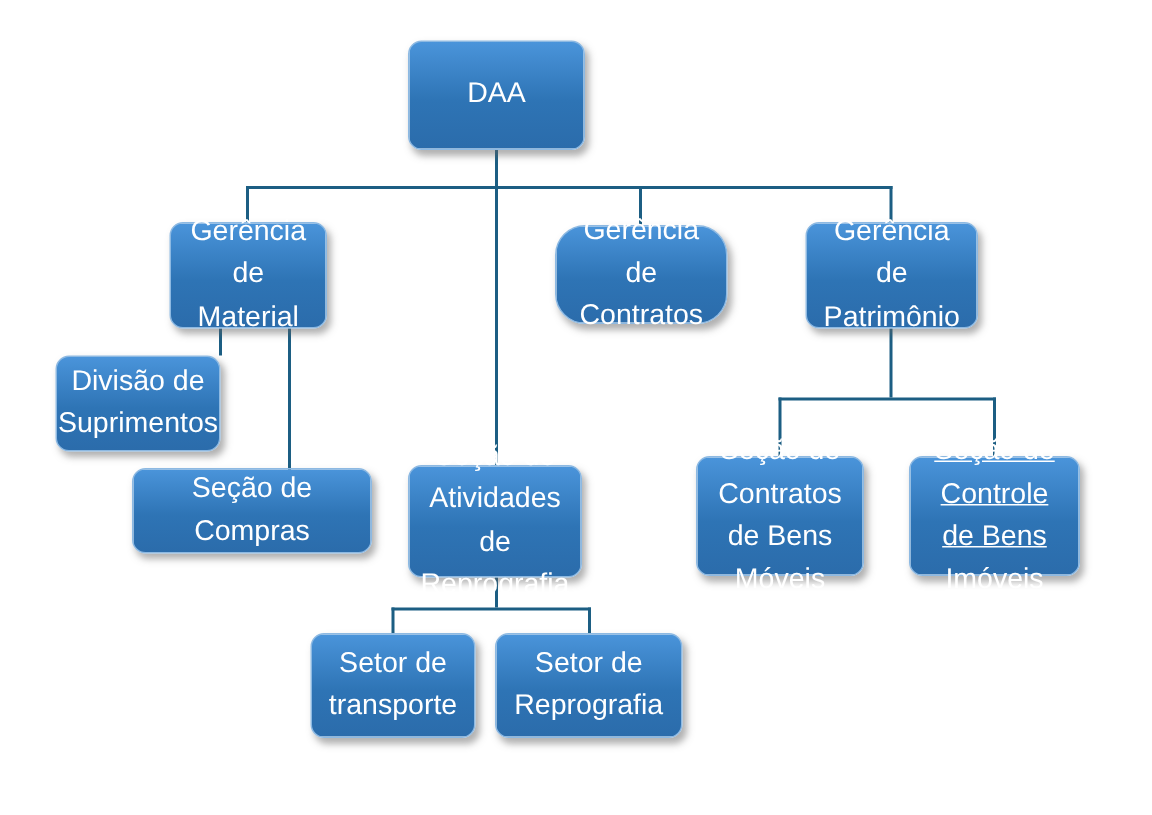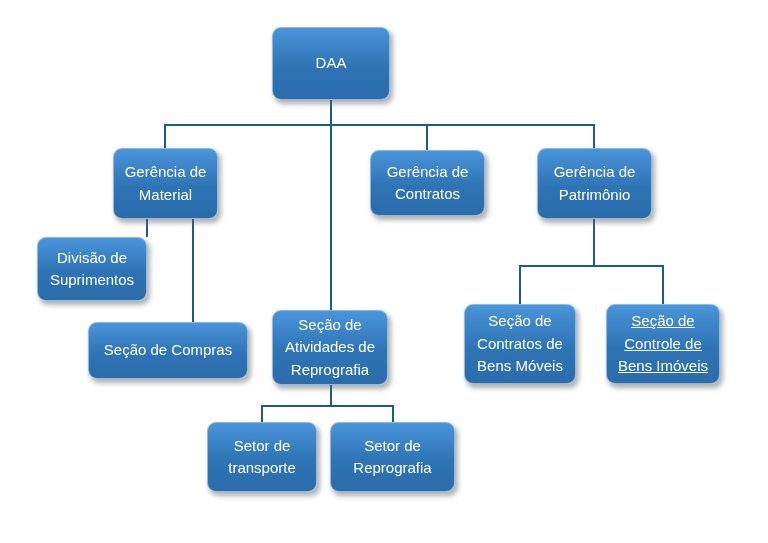--- a/index.html
+++ b/index.html
@@ -17,21 +17,21 @@
   }
   .node {
     position: absolute;
     box-sizing: border-box;
     display: flex;
     align-items: center;
     justify-content: center;
     text-align: center;
     padding: 4px 8px;
     color: #ffffff;
-    font-size: 15px;
+    font-size: 19px;
     line-height: 1.5;
     border-radius: 9px;
     background: linear-gradient(180deg, #4a94da 0%, #2e74b5 55%, #2b6cab 100%);
     border: 1px solid #8db9e2;
     box-shadow: 2.5px 3.5px 5px rgba(100,100,100,0.5);
   }
   .line {
     position: absolute;
     background: #1c5e83;
   }
@@ -58,33 +58,33 @@
   <div class="line" style="left:392px; top:405px; width:2px; height:17px;"></div>
 
   <div class="node" style="left:272px; top:27px; width:118px; height:73px;">
     <span>DAA</span>
   </div>
 
   <div class="node" style="left:113px; top:148px; width:105px; height:71px;">
     <span>Gerência de Material</span>
   </div>
 
-  <div class="node" style="left:370px; top:150px; width:115px; height:66px;">
+  <div class="node" style="left:370px; top:150px; width:115px; height:66px;border-radius:20px;">
     <span>Gerência de Contratos</span>
   </div>
 
   <div class="node" style="left:537px; top:148px; width:115px; height:71px;">
     <span>Gerência de Patrimônio</span>
   </div>
 
   <div class="node" style="left:37px; top:237px; width:110px; height:64px;align-items:center;">
     <span>Divisão de Suprimentos</span>
   </div>
 
-  <div class="node" style="left:88px; top:322px; width:160px; height:57px;">
+  <div class="node" style="left:88px; top:312px; width:160px; height:57px;">
     <span>Seção de Compras</span>
   </div>
 
   <div class="node" style="left:272px; top:310px; width:116px; height:75px;">
     <span>Seção  de Atividades de Reprografia</span>
   </div>
 
   <div class="node" style="left:464px; top:304px; width:112px; height:80px;">
     <span>Seção  de Contratos de Bens Móveis</span>
   </div>

